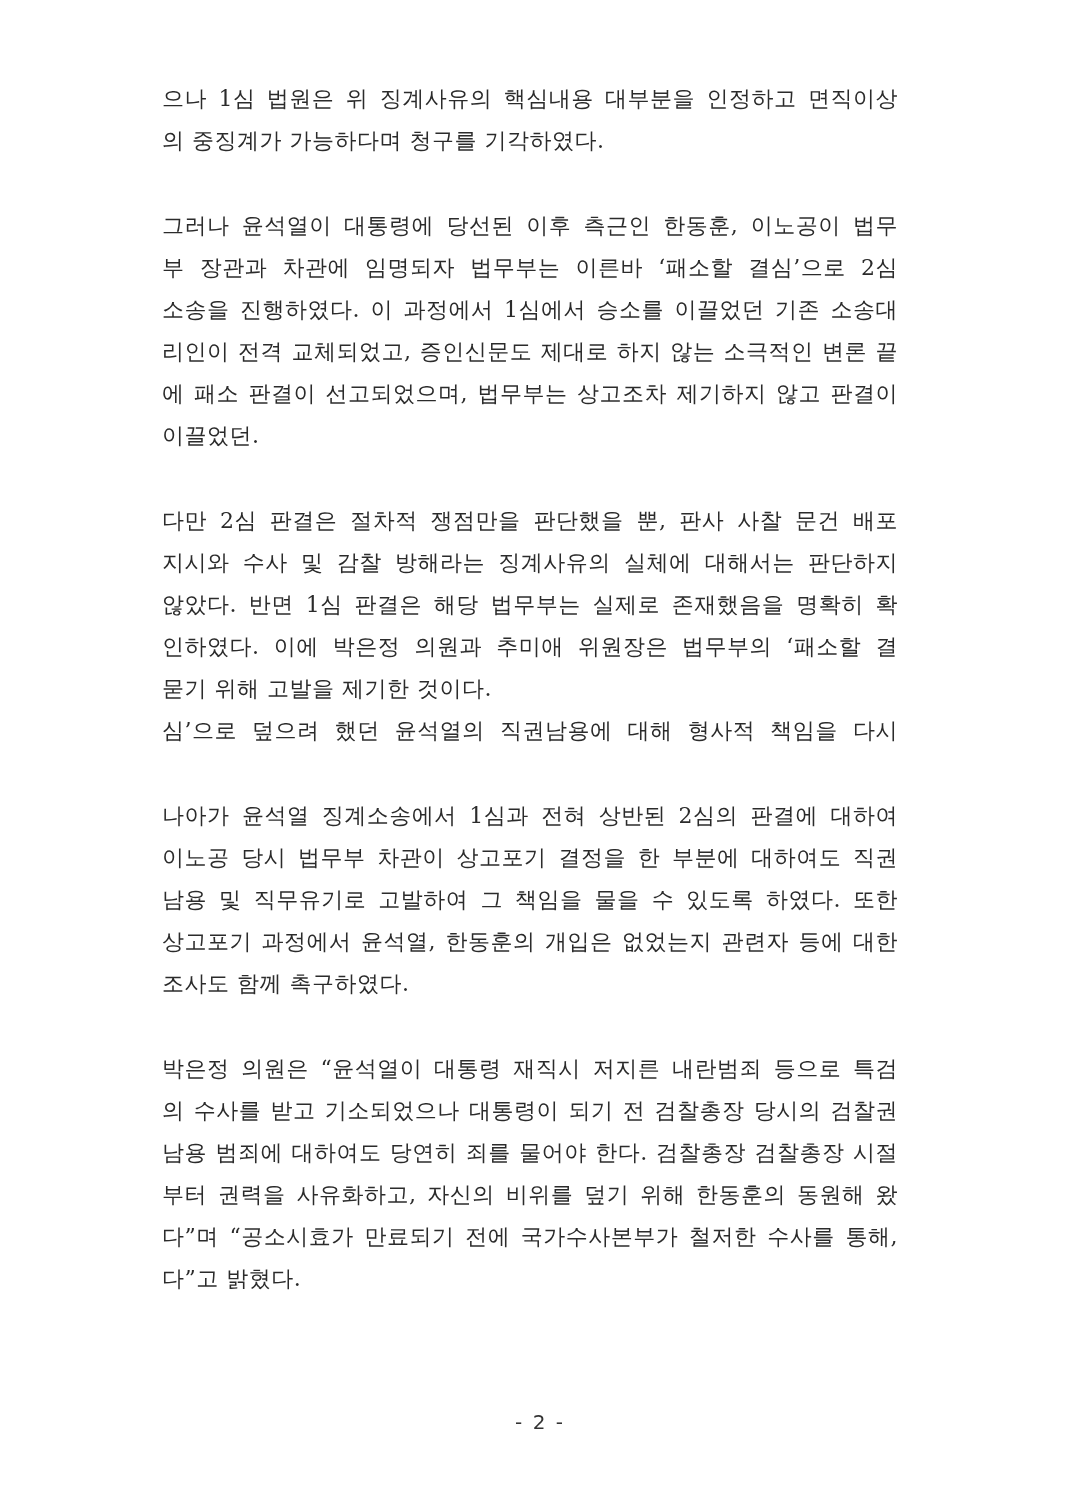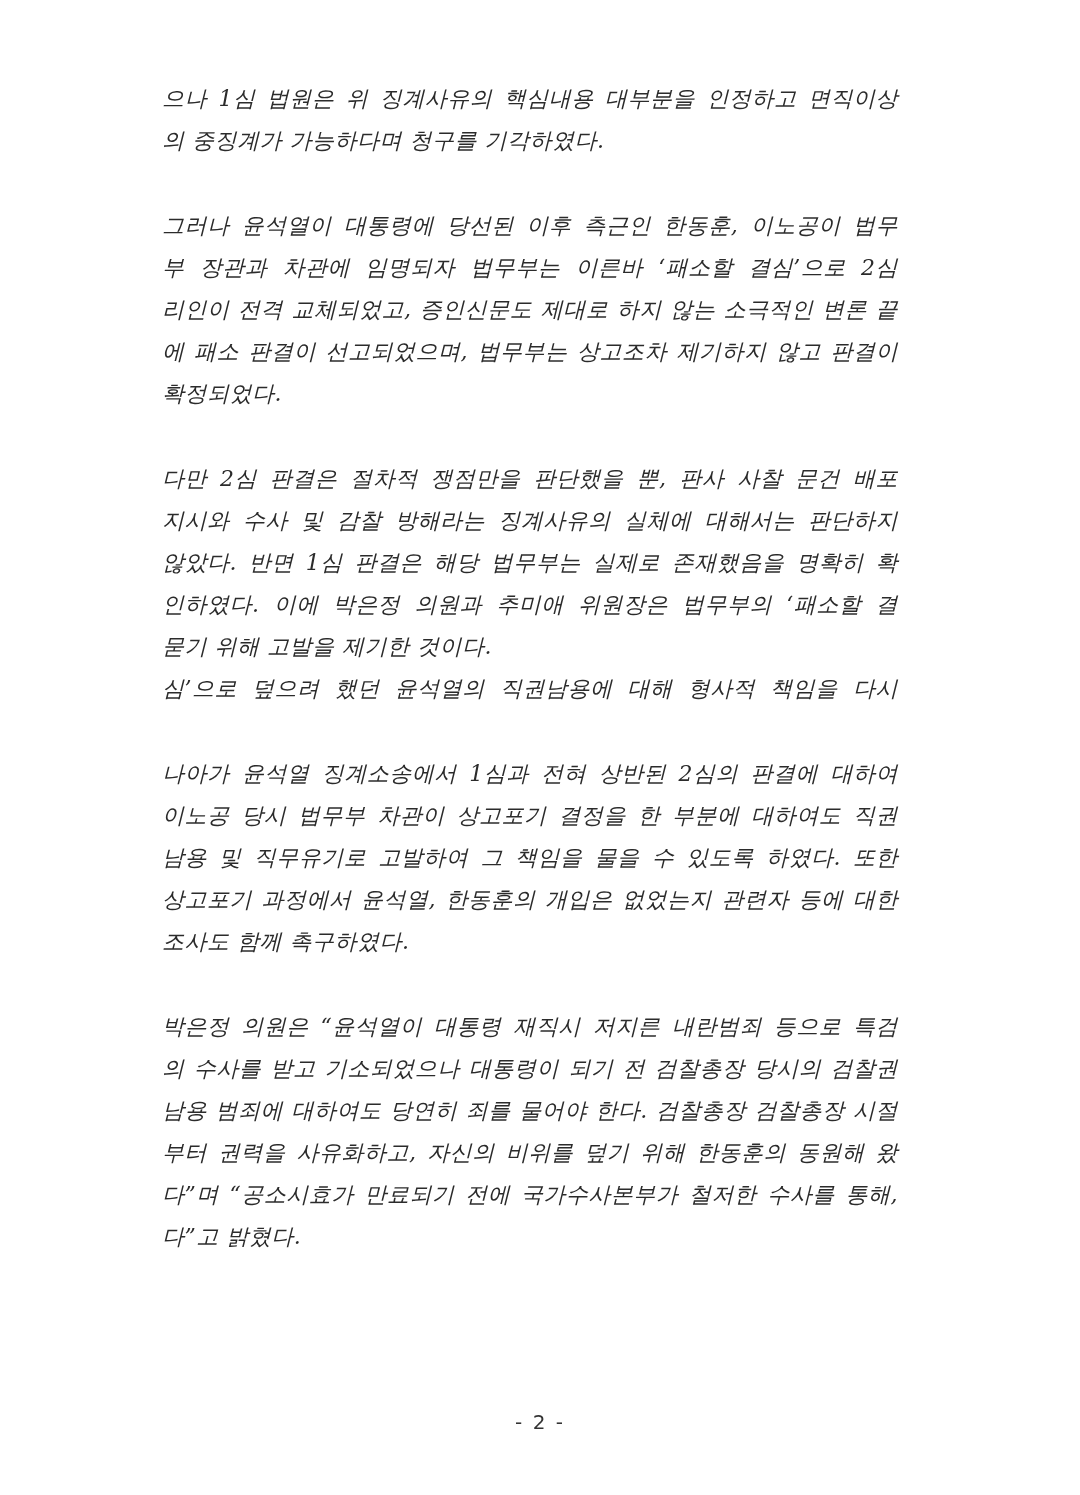--- a/index.html
+++ b/index.html
@@ -16,21 +16,20 @@
       color: #2b2b2b;
     }
     .page {
       position: absolute;
       left: 162px;
       top: 78px;
       width: 748px;
     }
     .para {
       margin: 0 12px 43px 0;
-      font-style: italic;
     }
     .line {
       display: block;
       height: 42px;
       line-height: 42px;
       font-size: 22px;
       white-space: nowrap;
       text-align: justify;
       text-align-last: justify;
       letter-spacing: 0.5px;
@@ -56,23 +55,24 @@
 <div class="page">
 
   <div class="para">
     <span class="line">으나 1심 법원은 위 징계사유의 핵심내용 대부분을 인정하고 면직이상</span>
     <span class="line last">의 중징계가 가능하다며 청구를 기각하였다.</span>
   </div>
 
   <div class="para">
     <span class="line"> 그러나 윤석열이 대통령에 당선된 이후 측근인 한동훈, 이노공이 법무</span>
     <span class="line">부 장관과 차관에 임명되자 법무부는 이른바 ‘패소할 결심’으로 2심</span>
+    <span class="line">소송을 진행하였다. 이 과정에서 1심에서 승소를 이끌었던 기존 소송대</span>
     <span class="line">리인이 전격 교체되었고, 증인신문도 제대로 하지 않는 소극적인 변론 끝</span>
     <span class="line">에 패소 판결이 선고되었으며, 법무부는 상고조차 제기하지 않고 판결이</span>
-    <span class="line last">확정되었다.</span>
+    <span class="line last">이끌었던.</span>
   </div>
 
   <div class="para">
     <span class="line"> 다만 2심 판결은 절차적 쟁점만을 판단했을 뿐, 판사 사찰 문건 배포</span>
     <span class="line">지시와 수사 및 감찰 방해라는 징계사유의 실체에 대해서는 판단하지</span>
     <span class="line">않았다. 반면 1심 판결은 해당 법무부는 실제로 존재했음을 명확히 확</span>
     <span class="line">인하였다. 이에 박은정 의원과 추미애 위원장은 법무부의 ‘패소할 결</span>
     <span class="line last">묻기 위해 고발을 제기한 것이다.</span>
     <span class="line">심’으로 덮으려 했던 윤석열의 직권남용에 대해 형사적 책임을 다시</span>
   </div>

